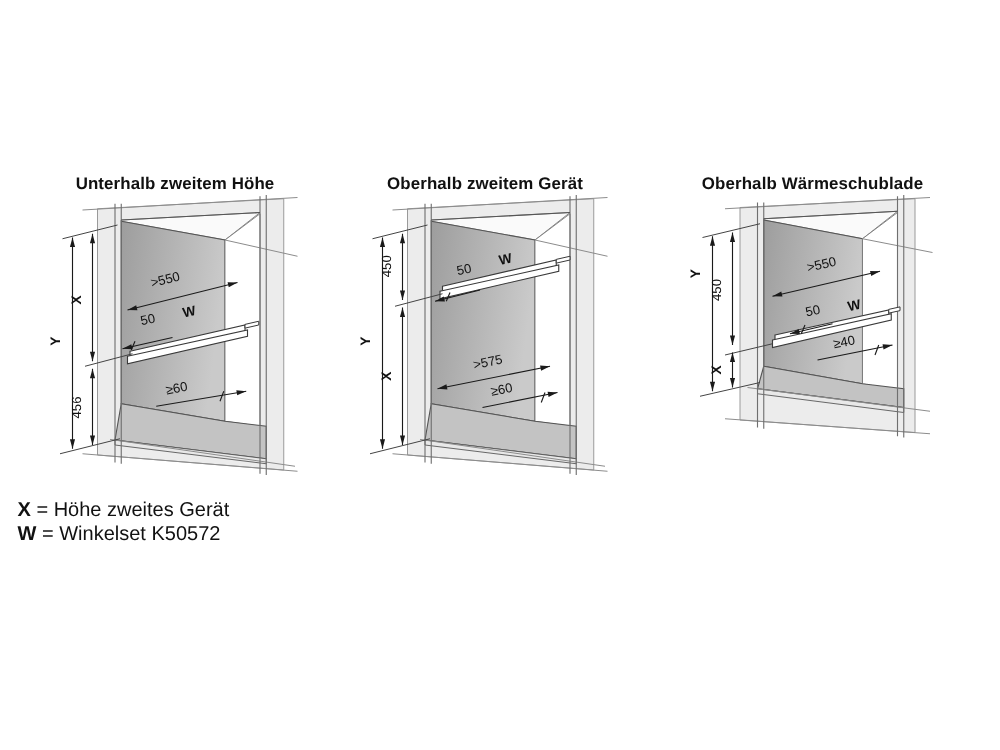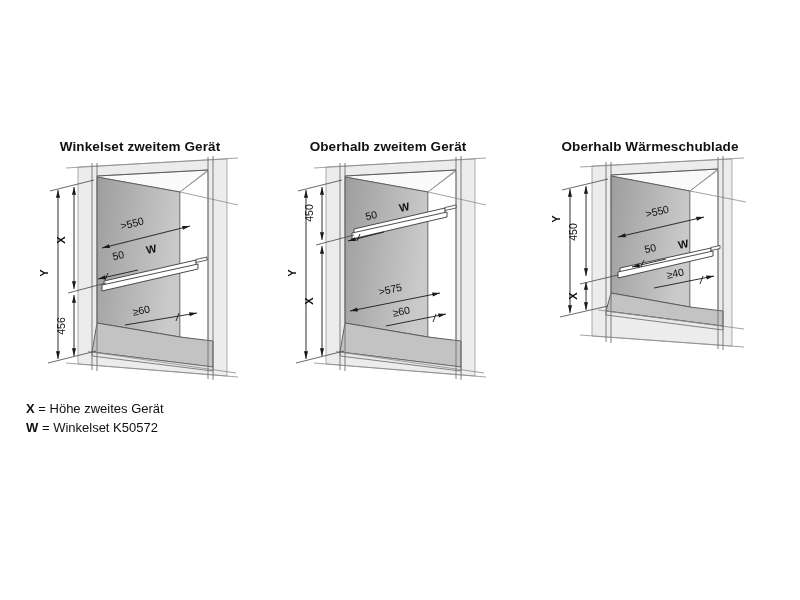--- a/index.html
+++ b/index.html
@@ -2,37 +2,37 @@
 <html><head>
 <meta charset="utf-8">
 <style>
   html,body{margin:0;padding:0;background:#fff;}
   body{width:800px;height:600px;position:relative;overflow:hidden;
        font-family:"Liberation Sans", sans-serif;color:#111;}
   .fig{position:absolute;width:210px;}
   .fig h3{margin:0;font-size:13.5px;font-weight:bold;text-align:center;
           color:#111;letter-spacing:0.1px;white-space:nowrap;}
   .fig svg{display:block;margin-top:1px;}
-  .legend{position:absolute;left:14px;top:399px;font-size:13px;line-height:19px;margin-left:12px;}
+  .legend{position:absolute;left:14px;top:399px;font-size:16px;line-height:19px;}
   .legend .row{white-space:nowrap;}
   .legend .sym{font-weight:bold;}
   svg text{font-family:"Liberation Sans", sans-serif;fill:#111;}
   svg .num{font-size:10.5px;}
   svg .sym{font-size:11px;font-weight:bold;}
   svg .dim{stroke:#1a1a1a;stroke-width:0.9;fill:none;}
   svg .ext{stroke:#444;stroke-width:0.8;fill:none;}
   svg .struct{stroke:#555;stroke-width:0.9;fill:none;}
   svg .constr{stroke:#8c8c8c;stroke-width:0.8;fill:none;}
   svg .col{stroke:#6f6f6f;stroke-width:0.9;fill:none;}
 </style>
 </head>
 <body>
 
 <div class="fig" style="left:35px;top:139px;">
-  <h3>Winkelset zweitem Gerät</h3>
+  <h3>Unterhalb zweitem Höhe</h3>
   <svg width="210" height="232" viewBox="-5 0 210 232">
     <defs>
       <linearGradient id="wallgrad" x1="0" y1="0" x2="1" y2="0.25">
         <stop offset="0" stop-color="#9d9d9d"></stop>
           <stop offset="1" stop-color="#cacaca"></stop>
       </linearGradient>
       <marker id="arr" viewBox="0 0 10 6" refX="9.5" refY="3" markerWidth="9.5" markerHeight="6" orient="auto-start-reverse">
         <path d="M9.5,3 L0.5,0.6 L0.5,5.4 Z" fill="#1a1a1a"></path>
       </marker>
     </defs>

